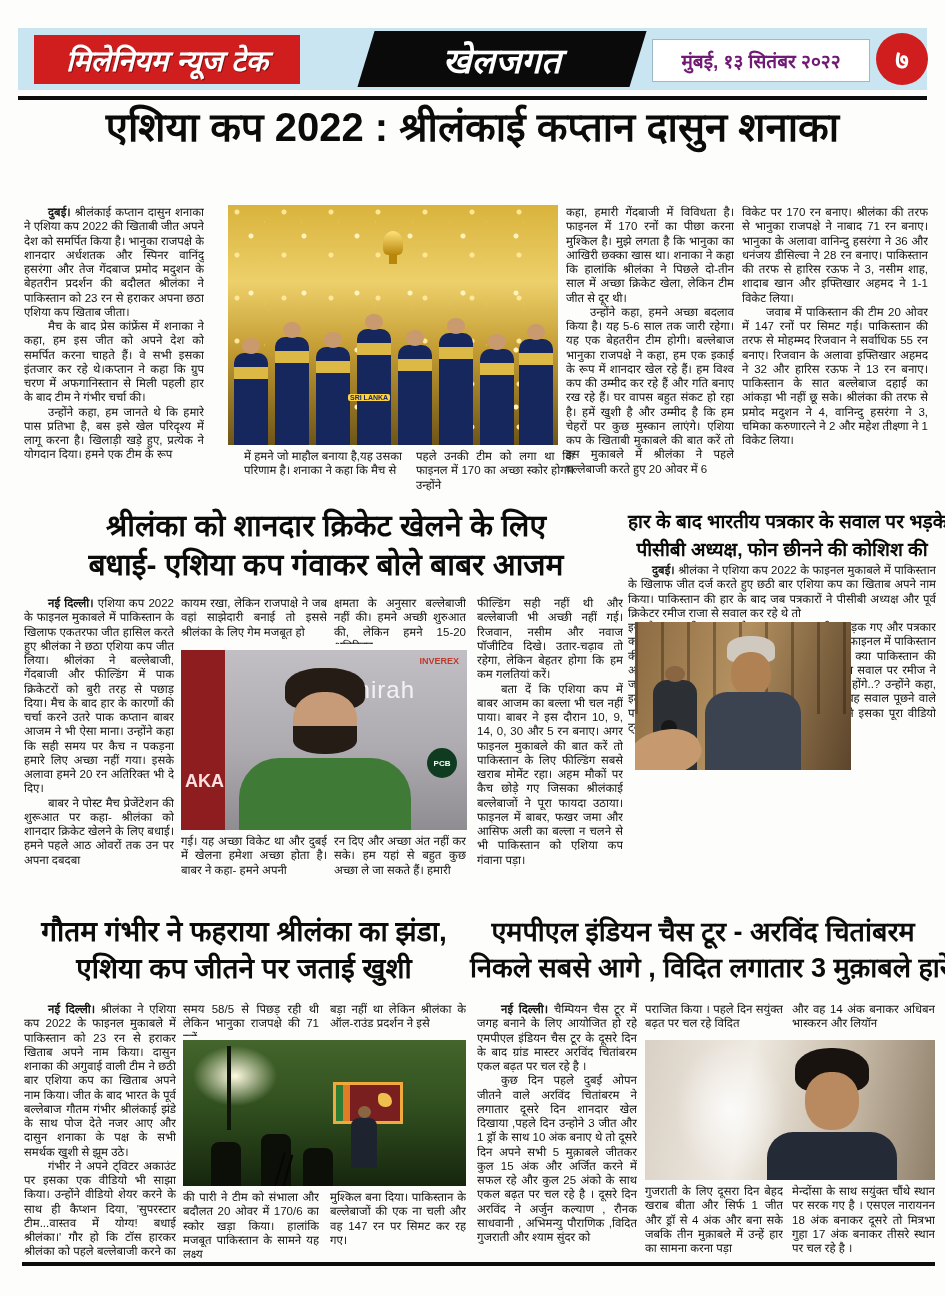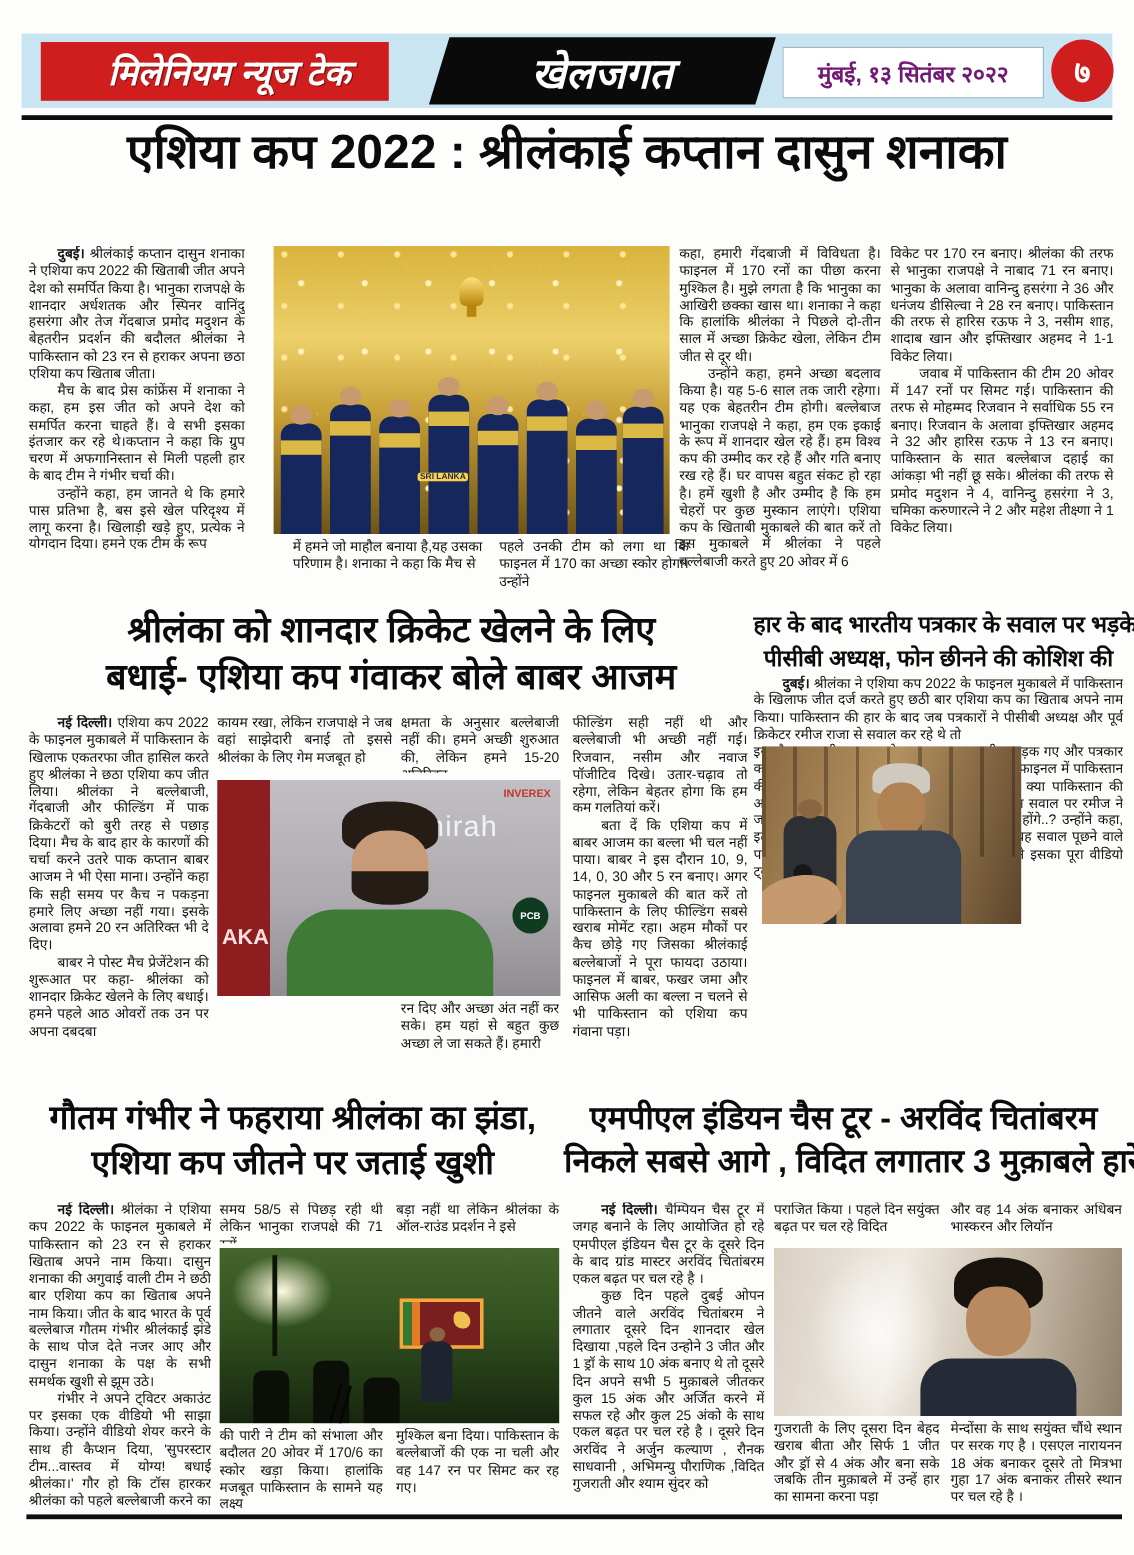--- a/index.html
+++ b/index.html
@@ -5,21 +5,21 @@
   html,body{margin:0;padding:0;background:#e8e8e8;}
   body{font-family:"Liberation Sans","DejaVu Sans",sans-serif;}
   #page{position:relative;width:945px;height:1296px;background:#fdfdfb;margin:0 auto;overflow:hidden;color:#111;}
   .abs{position:absolute;}
   .rule{background:#0d0d0d;}
 
   
   .band{left:18px;top:28px;width:909px;height:62px;background:#c9e5f2;}
   .nameplate{left:16px;top:7px;width:266px;height:49px;background:#d01e1e;color:#fff;
     display:flex;align-items:center;justify-content:center;font-weight:800;font-style:italic;
-    font-size:29px;text-shadow:1px 1px 0 #7e0e0e;padding-left:24px;}
+    font-size:29px;text-shadow:1px 1px 0 #7e0e0e;}
   .section-plate{left:348px;top:3px;width:272px;height:56px;background:#0a0a0a;transform:skewX(-17deg);
     display:flex;align-items:center;justify-content:center;}
   .section-plate .skewfix{transform:skewX(17deg);color:#fff;font-weight:800;font-style:italic;font-size:35px;}
   .datebox{left:634px;top:11px;width:216px;height:41px;background:#fff;border:1px solid #9db9c8;
     display:flex;align-items:center;justify-content:center;font-weight:700;font-size:19px;color:#701a75;}
   .pageno{left:858px;top:5px;width:52px;height:52px;background:#d01e1e;border-radius:50%;
     display:flex;align-items:center;justify-content:center;color:#fff;font-size:26px;font-weight:700;}
   .top-rule{left:18px;top:96px;width:909px;height:4px;}
   .bottom-rule{left:22px;top:1262px;width:913px;height:4px;}
 
@@ -208,20 +208,21 @@
     <span class="inv">INVEREX</span>
     <span class="alm">almirah</span>
     <span class="aka">AKA</span>
     <div class="pcbmark">PCB</div>
     <div class="fig-hair"></div>
     <div class="fig-face"></div>
     <div class="fig-beard"></div>
     <div class="fig-shirt"></div>
   </div>
 
+  <div class="bt abs a2-c2b">गई। यह अच्छा विकेट था और दुबई में खेलना हमेशा अच्छा होता है। बाबर ने कहा- हमने अपनी</div>
   <div class="bt abs a2-c3b">रन दिए और अच्छा अंत नहीं कर सके। हम यहां से बहुत कुछ अच्छा ले जा सकते हैं। हमारी</div>
 
   <div class="bt abs a2-col4">
     <p class="noind">फील्डिंग सही नहीं थी और बल्लेबाजी भी अच्छी नहीं गई। रिजवान, नसीम और नवाज पॉजीटिव दिखे। उतार-चढ़ाव तो रहेगा, लेकिन बेहतर होगा कि हम कम गलतियां करें।</p>
     <p>बता दें कि एशिया कप में बाबर आजम का बल्ला भी चल नहीं पाया। बाबर ने इस दौरान 10, 9, 14, 0, 30 और 5 रन बनाए। अगर फाइनल मुकाबले की बात करें तो पाकिस्तान के लिए फील्डिंग सबसे खराब मोमेंट रहा। अहम मौकों पर कैच छोड़े गए जिसका श्रीलंकाई बल्लेबाजों ने पूरा फायदा उठाया। फाइनल में बाबर, फखर जमा और आसिफ अली का बल्ला न चलने से भी पाकिस्तान को एशिया कप गंवाना पड़ा।</p>
   </div>
 
   <div class="abs a3-box">
     <h2 class="hl a3-hl">
       <span class="hl-line">हार के बाद भारतीय पत्रकार के सवाल पर भड़के</span>

